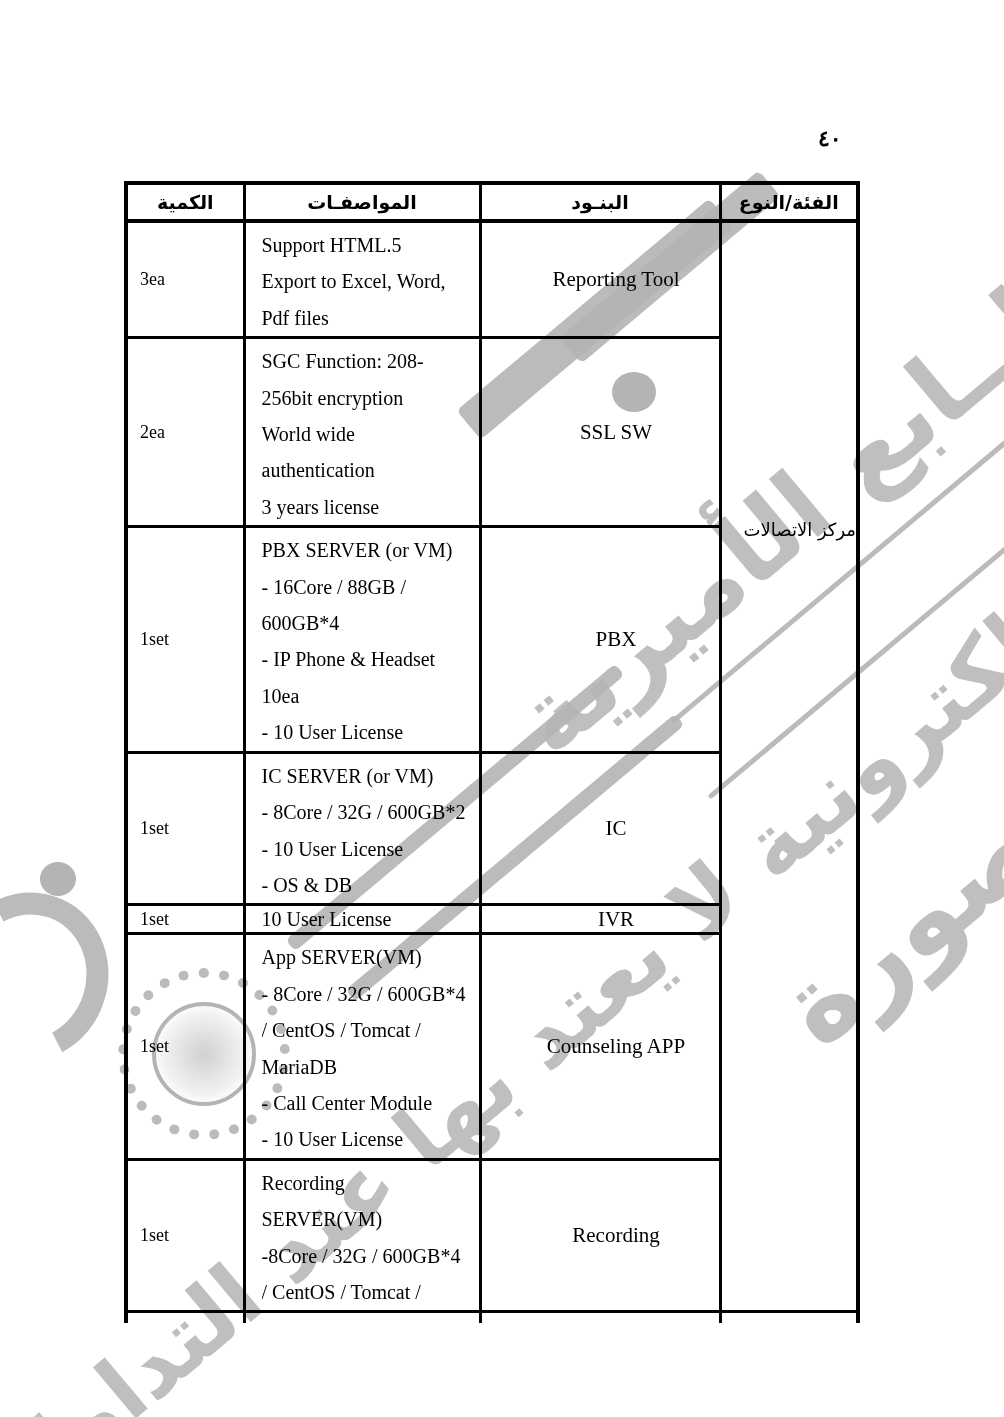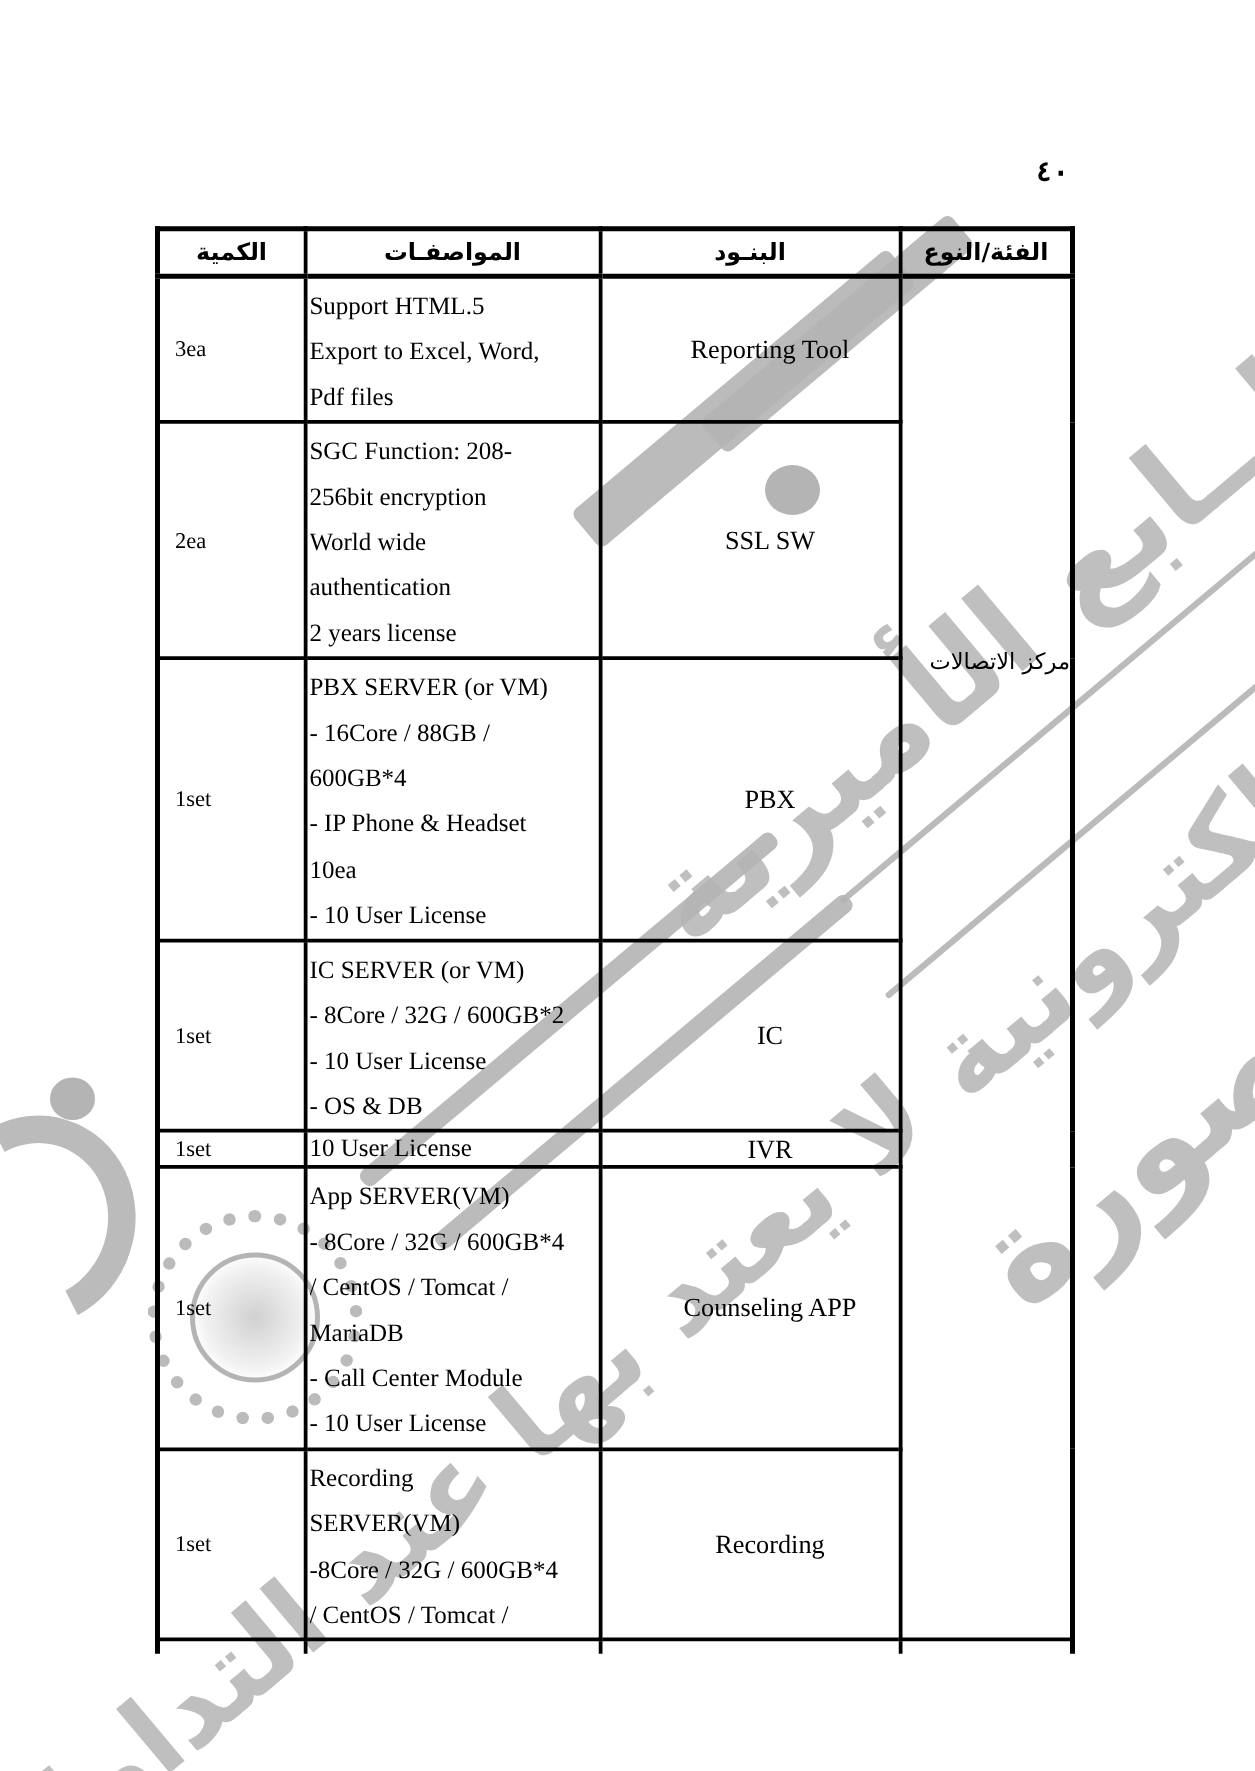--- a/index.html
+++ b/index.html
@@ -12,22 +12,22 @@
   .page { position:absolute; inset:0; overflow:hidden; }
 
   
   .gazette-title {
     position:absolute; top:122px; left:252px; width:444px;
     direction:rtl; text-align:center;
     font-family:"DejaVu Sans", sans-serif; font-weight:bold; font-size:22px;
     white-space:nowrap; z-index:3;
   }
   .page-number {
-    position:absolute; top:126px; left:818px; width:48px; text-align:center;
-    font-family:Liberation Mono, monospace; font-weight:bold; font-size:22px;
+    position:absolute; top:126px; left:818px; width:48px; text-align:left;
+    font-family:Liberation Serif, serif; font-weight:bold; font-size:22px;
     z-index:3;
   }
 
   
   .wm { position:absolute; inset:0; z-index:1; pointer-events:none; }
   .wm * { position:absolute; color:var(--wmc); }
   .wm-text {
     font-family:"DejaVu Sans", sans-serif; font-weight:bold; white-space:nowrap;
     direction:rtl; opacity:.85;
   }
@@ -63,21 +63,21 @@
     position:absolute; left:124px; top:181px; z-index:2;
     border-collapse:collapse; table-layout:fixed; background:transparent;
     border:4px solid #000; border-bottom:none;
   }
   .doc-table td, .doc-table th { border:3px solid #000; padding:0; background:transparent; }
   .doc-table th {
     height:34px; font-family:"DejaVu Sans", sans-serif; font-weight:bold; font-size:19px;
     border-bottom:4px solid #000; text-align:center; vertical-align:middle; direction:rtl;
   }
   td.qty   { font-size:18px; padding-left:12px; vertical-align:middle; }
-  td.specs { vertical-align:top; padding:4px 2px 0 2px; font-size:20px; }
+  td.specs { vertical-align:top; padding:4px 2px 0 16px; font-size:20px; }
   td.specs div { line-height:36.4px; white-space:nowrap; overflow:hidden; }
   td.specs.single { vertical-align:middle; padding-top:0; }
   td.specs.single div { line-height:normal; }
   td.item  { text-align:center; vertical-align:middle; font-size:21px;padding-left:32px; }
   td.cat   {
     vertical-align:top; text-align:right; direction:rtl;
     font-family:"DejaVu Sans", sans-serif; font-weight:normal; font-size:18px;
     padding-top:296px; white-space:nowrap;
   }
   tr.partial td { border-bottom:none; height:10px; }
@@ -132,21 +132,21 @@
           <td class="item">Reporting Tool</td>
           <td class="cat" rowspan="7"><span>مركز الاتصالات</span></td>
         </tr>
         <tr style="height: 183px;">
           <td class="qty">2ea</td>
           <td class="specs">
             <div>SGC Function: 208-</div>
             <div>256bit encryption</div>
             <div>World wide</div>
             <div>authentication</div>
-            <div>2 years license</div>
+            <div>3 years license</div>
           </td>
           <td class="item">SSL SW</td>
         </tr>
         <tr style="height: 224px;">
           <td class="qty">1set</td>
           <td class="specs">
             <div>PBX SERVER (or VM)</div>
             <div>- 16Core / 88GB /</div>
             <div>600GB*4</div>
             <div>- IP Phone &amp; Headset</div>

